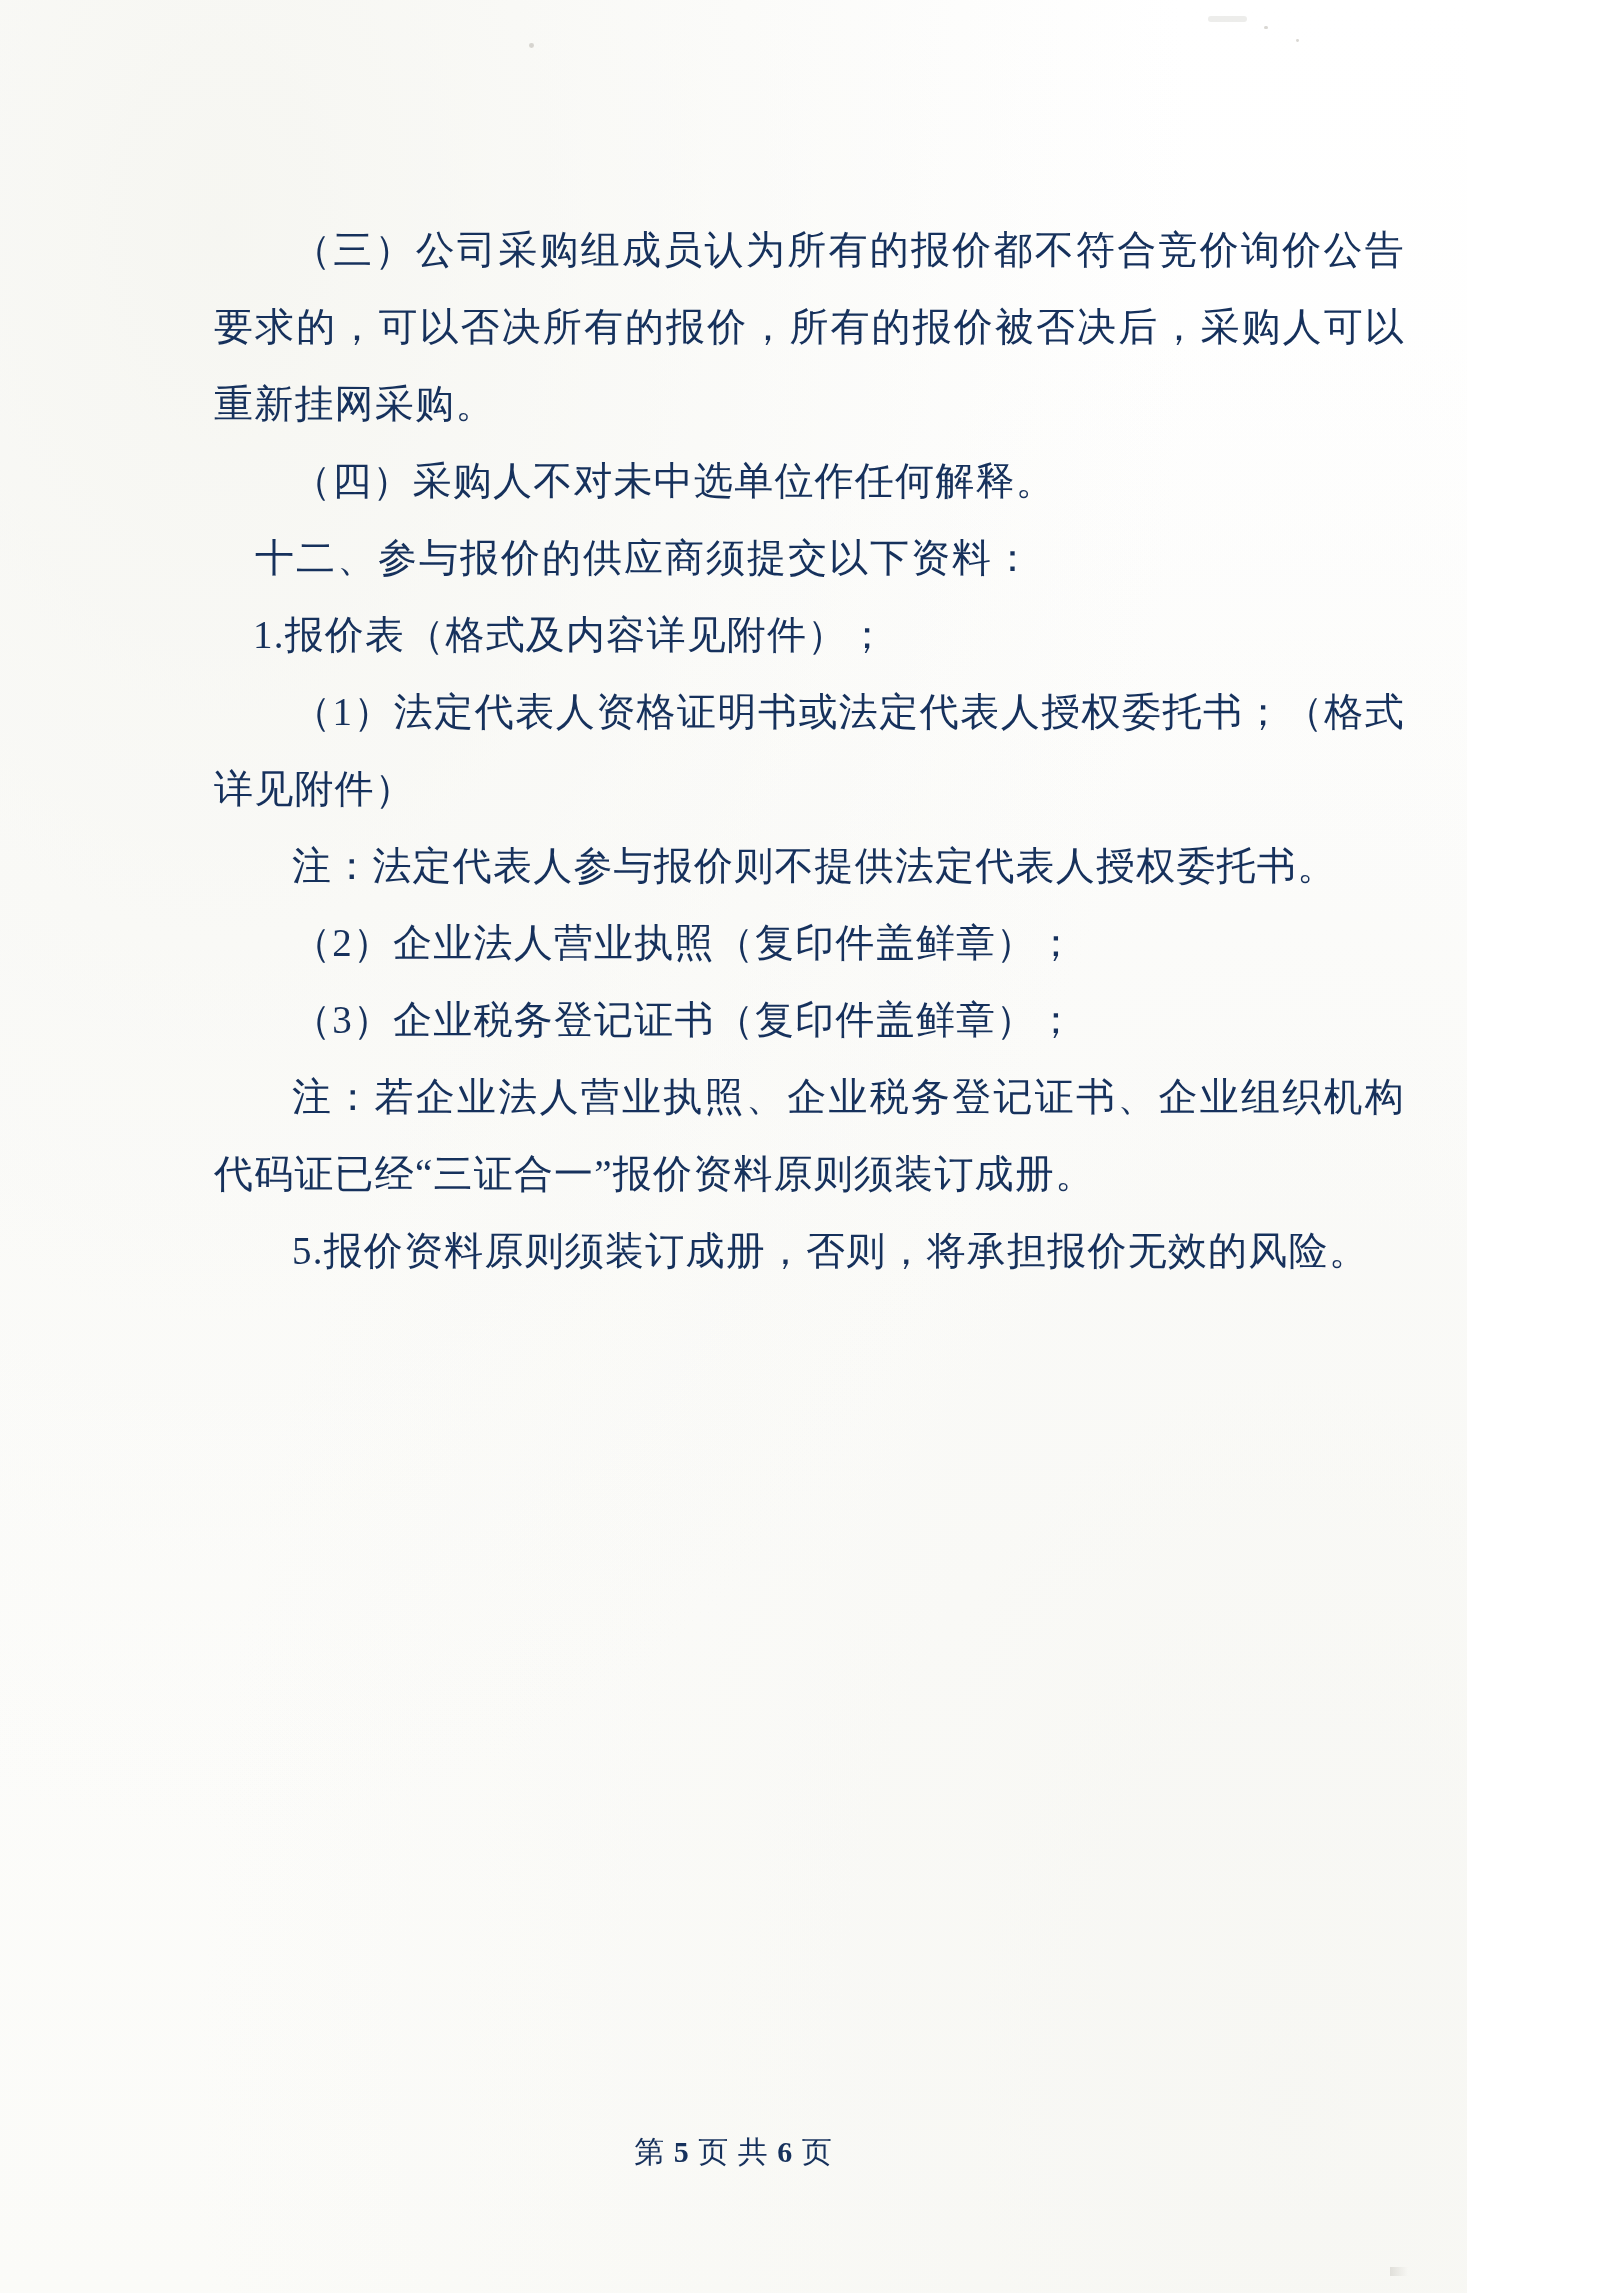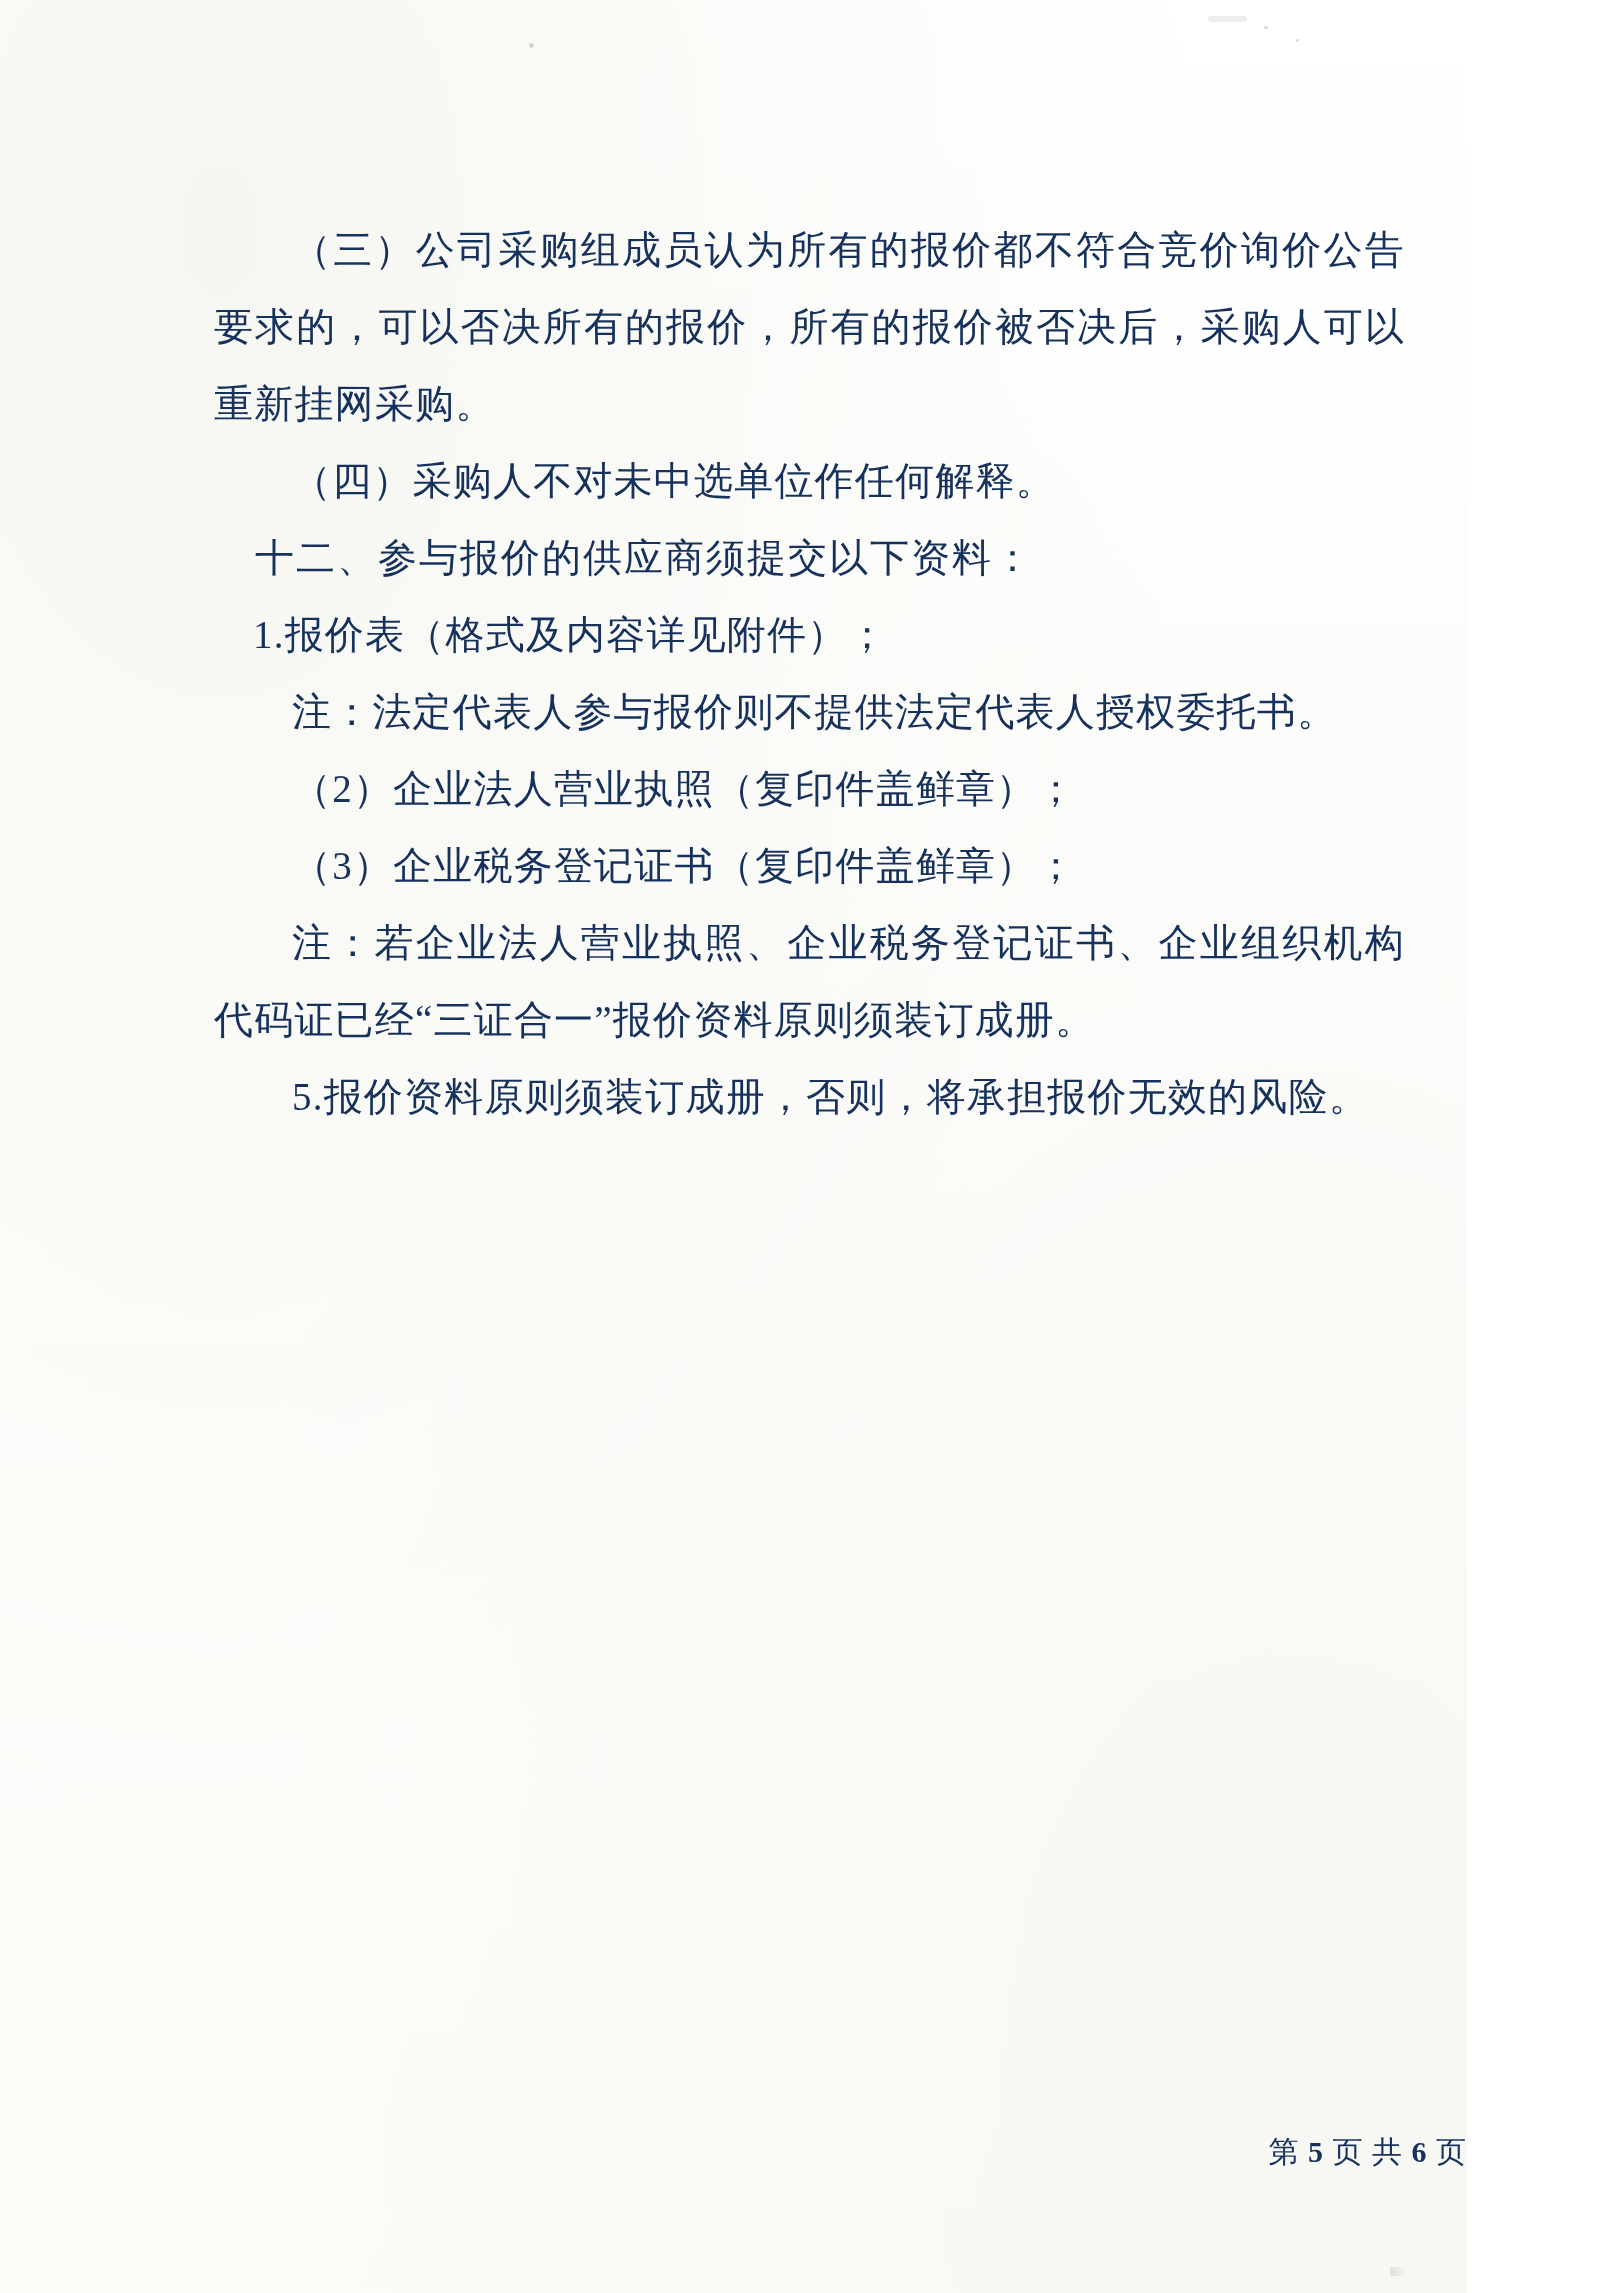--- a/index.html
+++ b/index.html
@@ -93,21 +93,21 @@
     border: 2.9px solid rgba(192,57,43,0.55);
     border-radius: 3.9px;
     overflow: hidden;
   }
 
   .footer {
     position: absolute;
     left: 0;
     right: 0;
     top: 2132px;
-    text-align: right;
+    text-align: center;
     color: #16315c;
     font-size: 30px;
     letter-spacing: 1px;
   }
   .footer b { font-weight: bold; }
 
   .edge-mark {
     position: absolute;
     right: 59px;
     bottom: 17.6px;
@@ -126,20 +126,21 @@
   <div class="speck" style="left:529px; top:43px; width:4.9px; height:4.9px;"></div>
   <div class="speck" style="left:1264px; top:25.5px; width:3.9px; height:3.9px;"></div>
   <div class="speck" style="left:1296px; top:39px; width:2.9px; height:2.9px;"></div>
   <div class="speck" style="left:1208px; top:15.7px; width:39px; height:5.9px; border-radius:2.9px; opacity:0.25;"></div>
 
   <div class="content">
     <p class="indent">（三）公司采购组成员认为所有的报价都不符合竞价询价公告要求的，可以否决所有的报价，所有的报价被否决后，采购人可以重新挂网采购。</p>
     <p class="indent">（四）采购人不对未中选单位作任何解释。</p>
     <p class="heading">十二、参与报价的供应商须提交以下资料：</p>
     <p class="indent-half">1.报价表（格式及内容详见附件）；</p>
+    <p class="indent">（1）法定代表人资格证明书或法定代表人授权委托书；（格式详见附件）</p>
     <p class="indent">注：法定代表人参与报价则不提供法定代表人授权委托书。</p>
     <p class="indent">（2）企业法人营业执照（复印件盖鲜章）；</p>
     <p class="indent">（3）企业税务登记证书（复印件盖鲜章）；</p>
     <p class="indent">注：若企业法人营业执照、企业税务登记证书、企业组织机构代码证已经“三证合一”报价资料原则须装订成册。</p>
     <p class="indent">5.报价资料原则须装订成册，否则，将承担报价无效的风险。</p>
   </div>
 
   <div class="seal">
     <div class="seal-inner">泸州兴绿园林绿化有限责任公司</div>
   </div>

